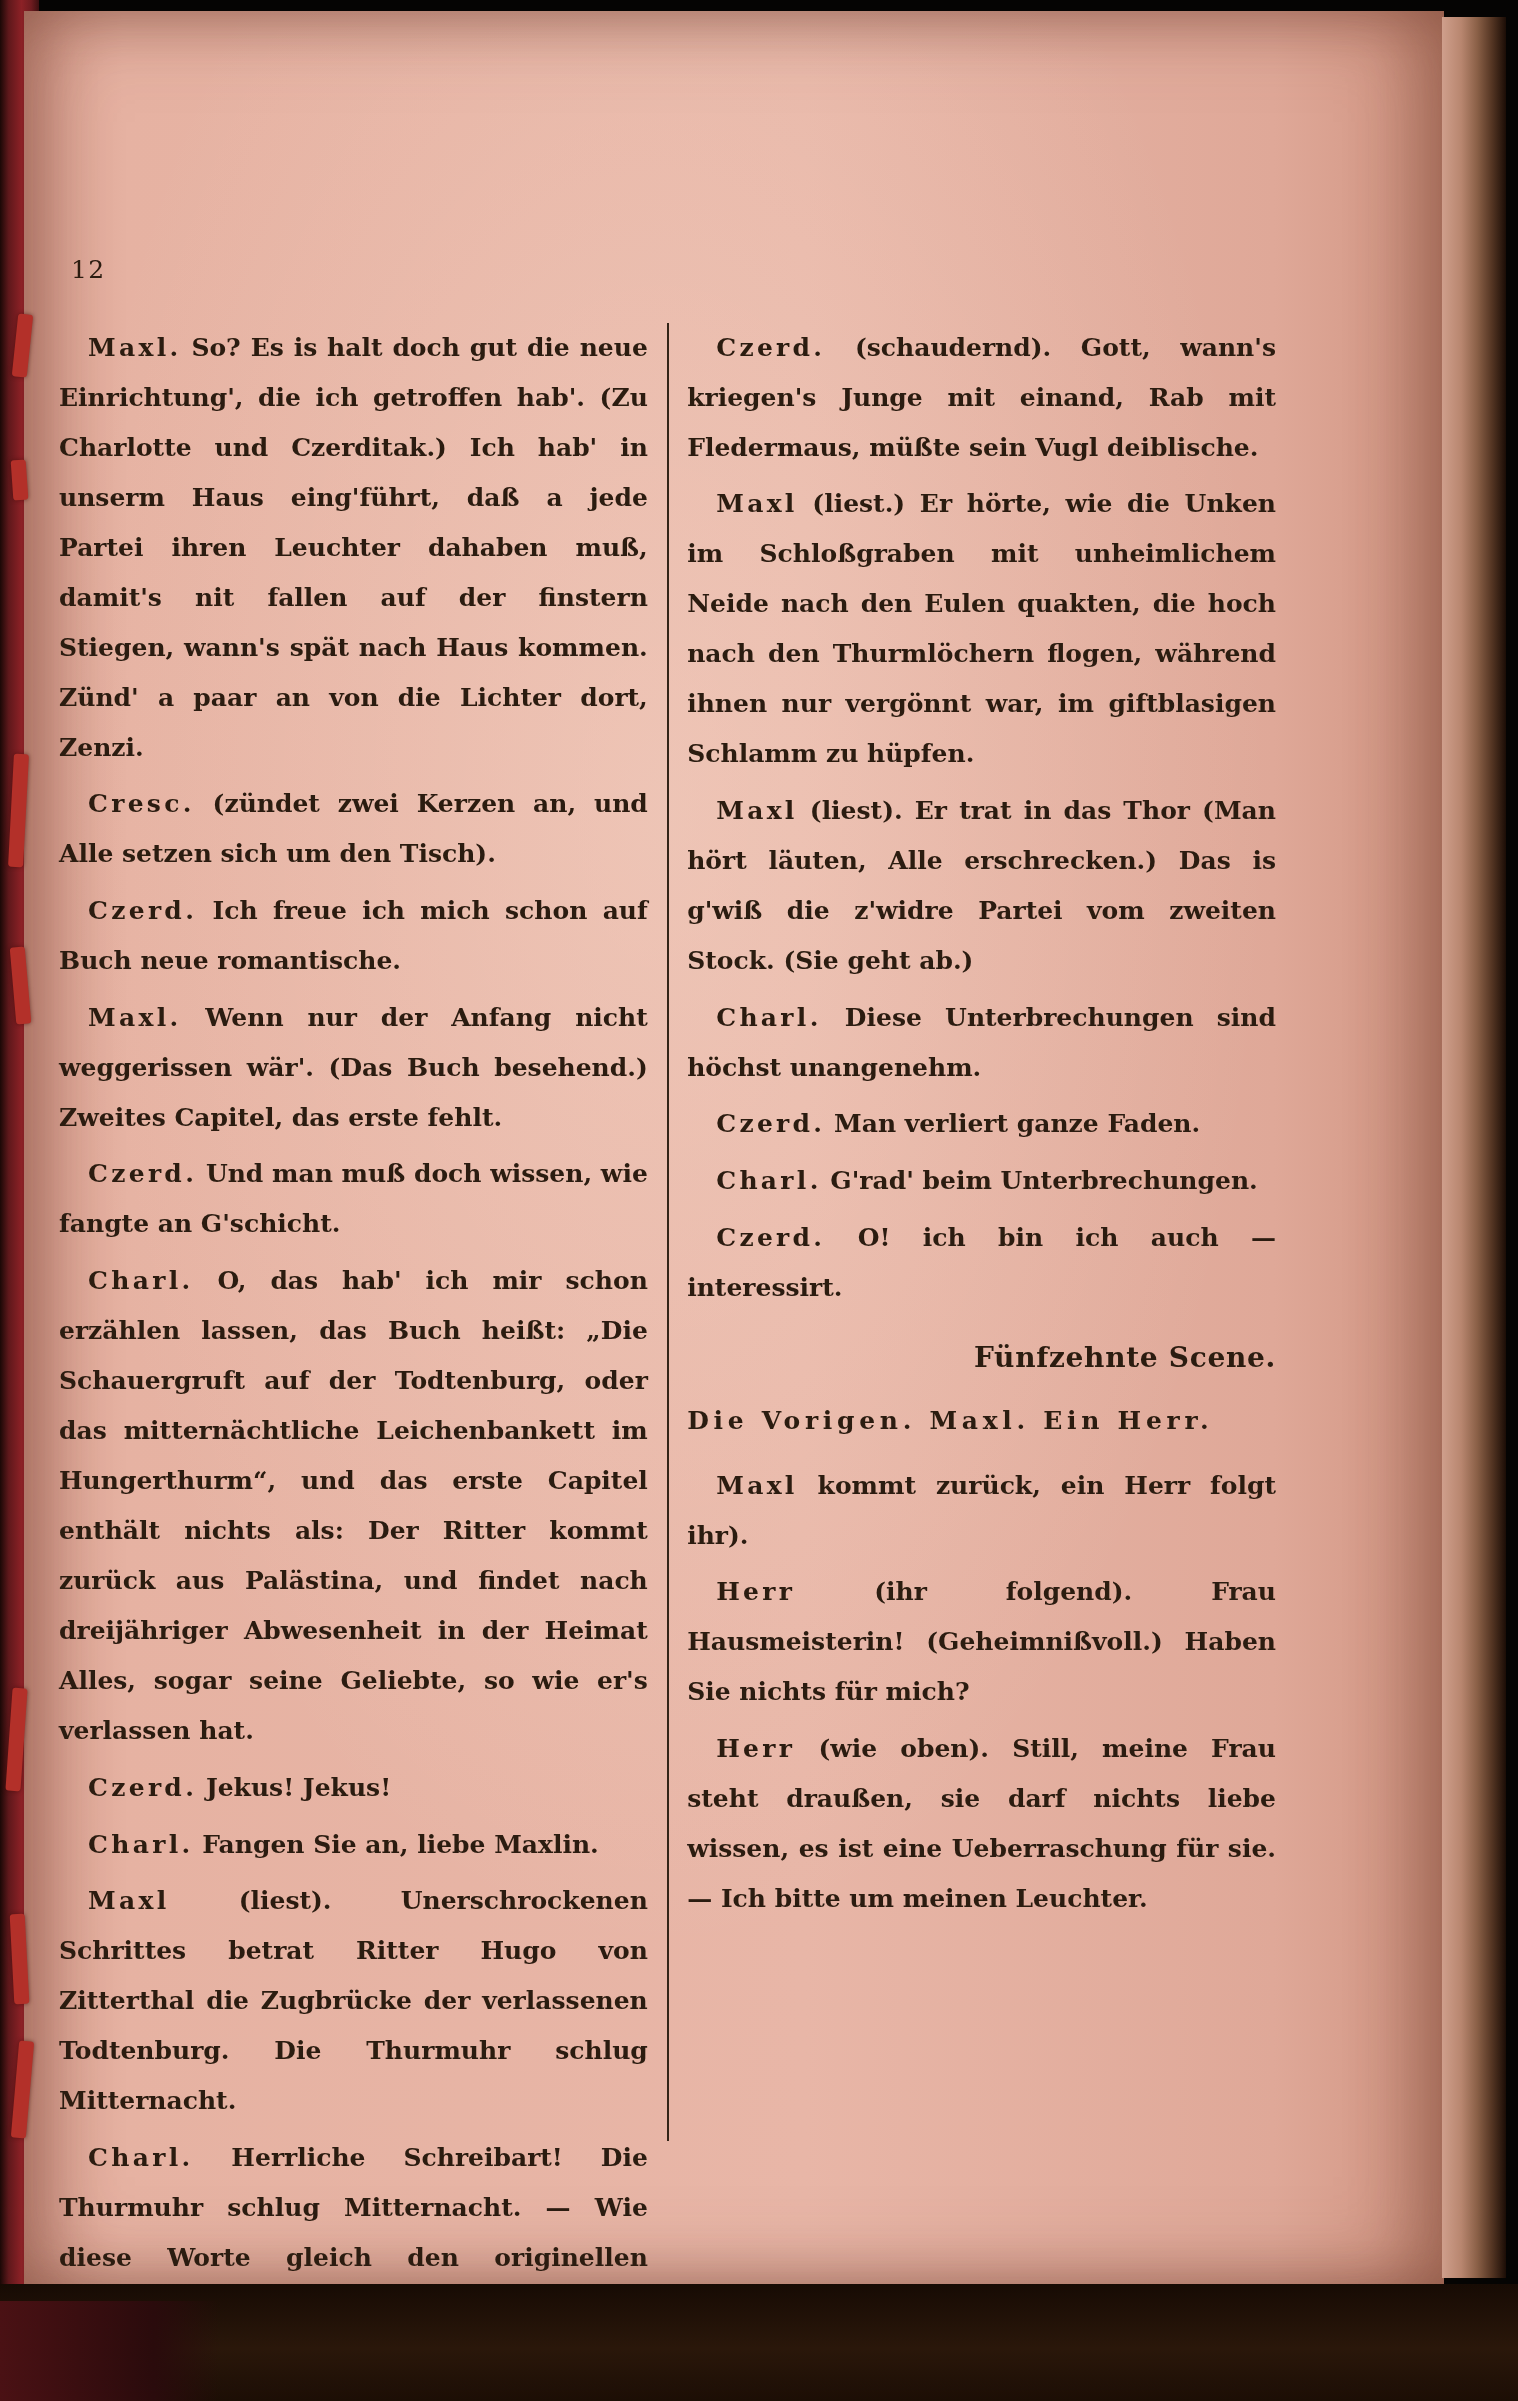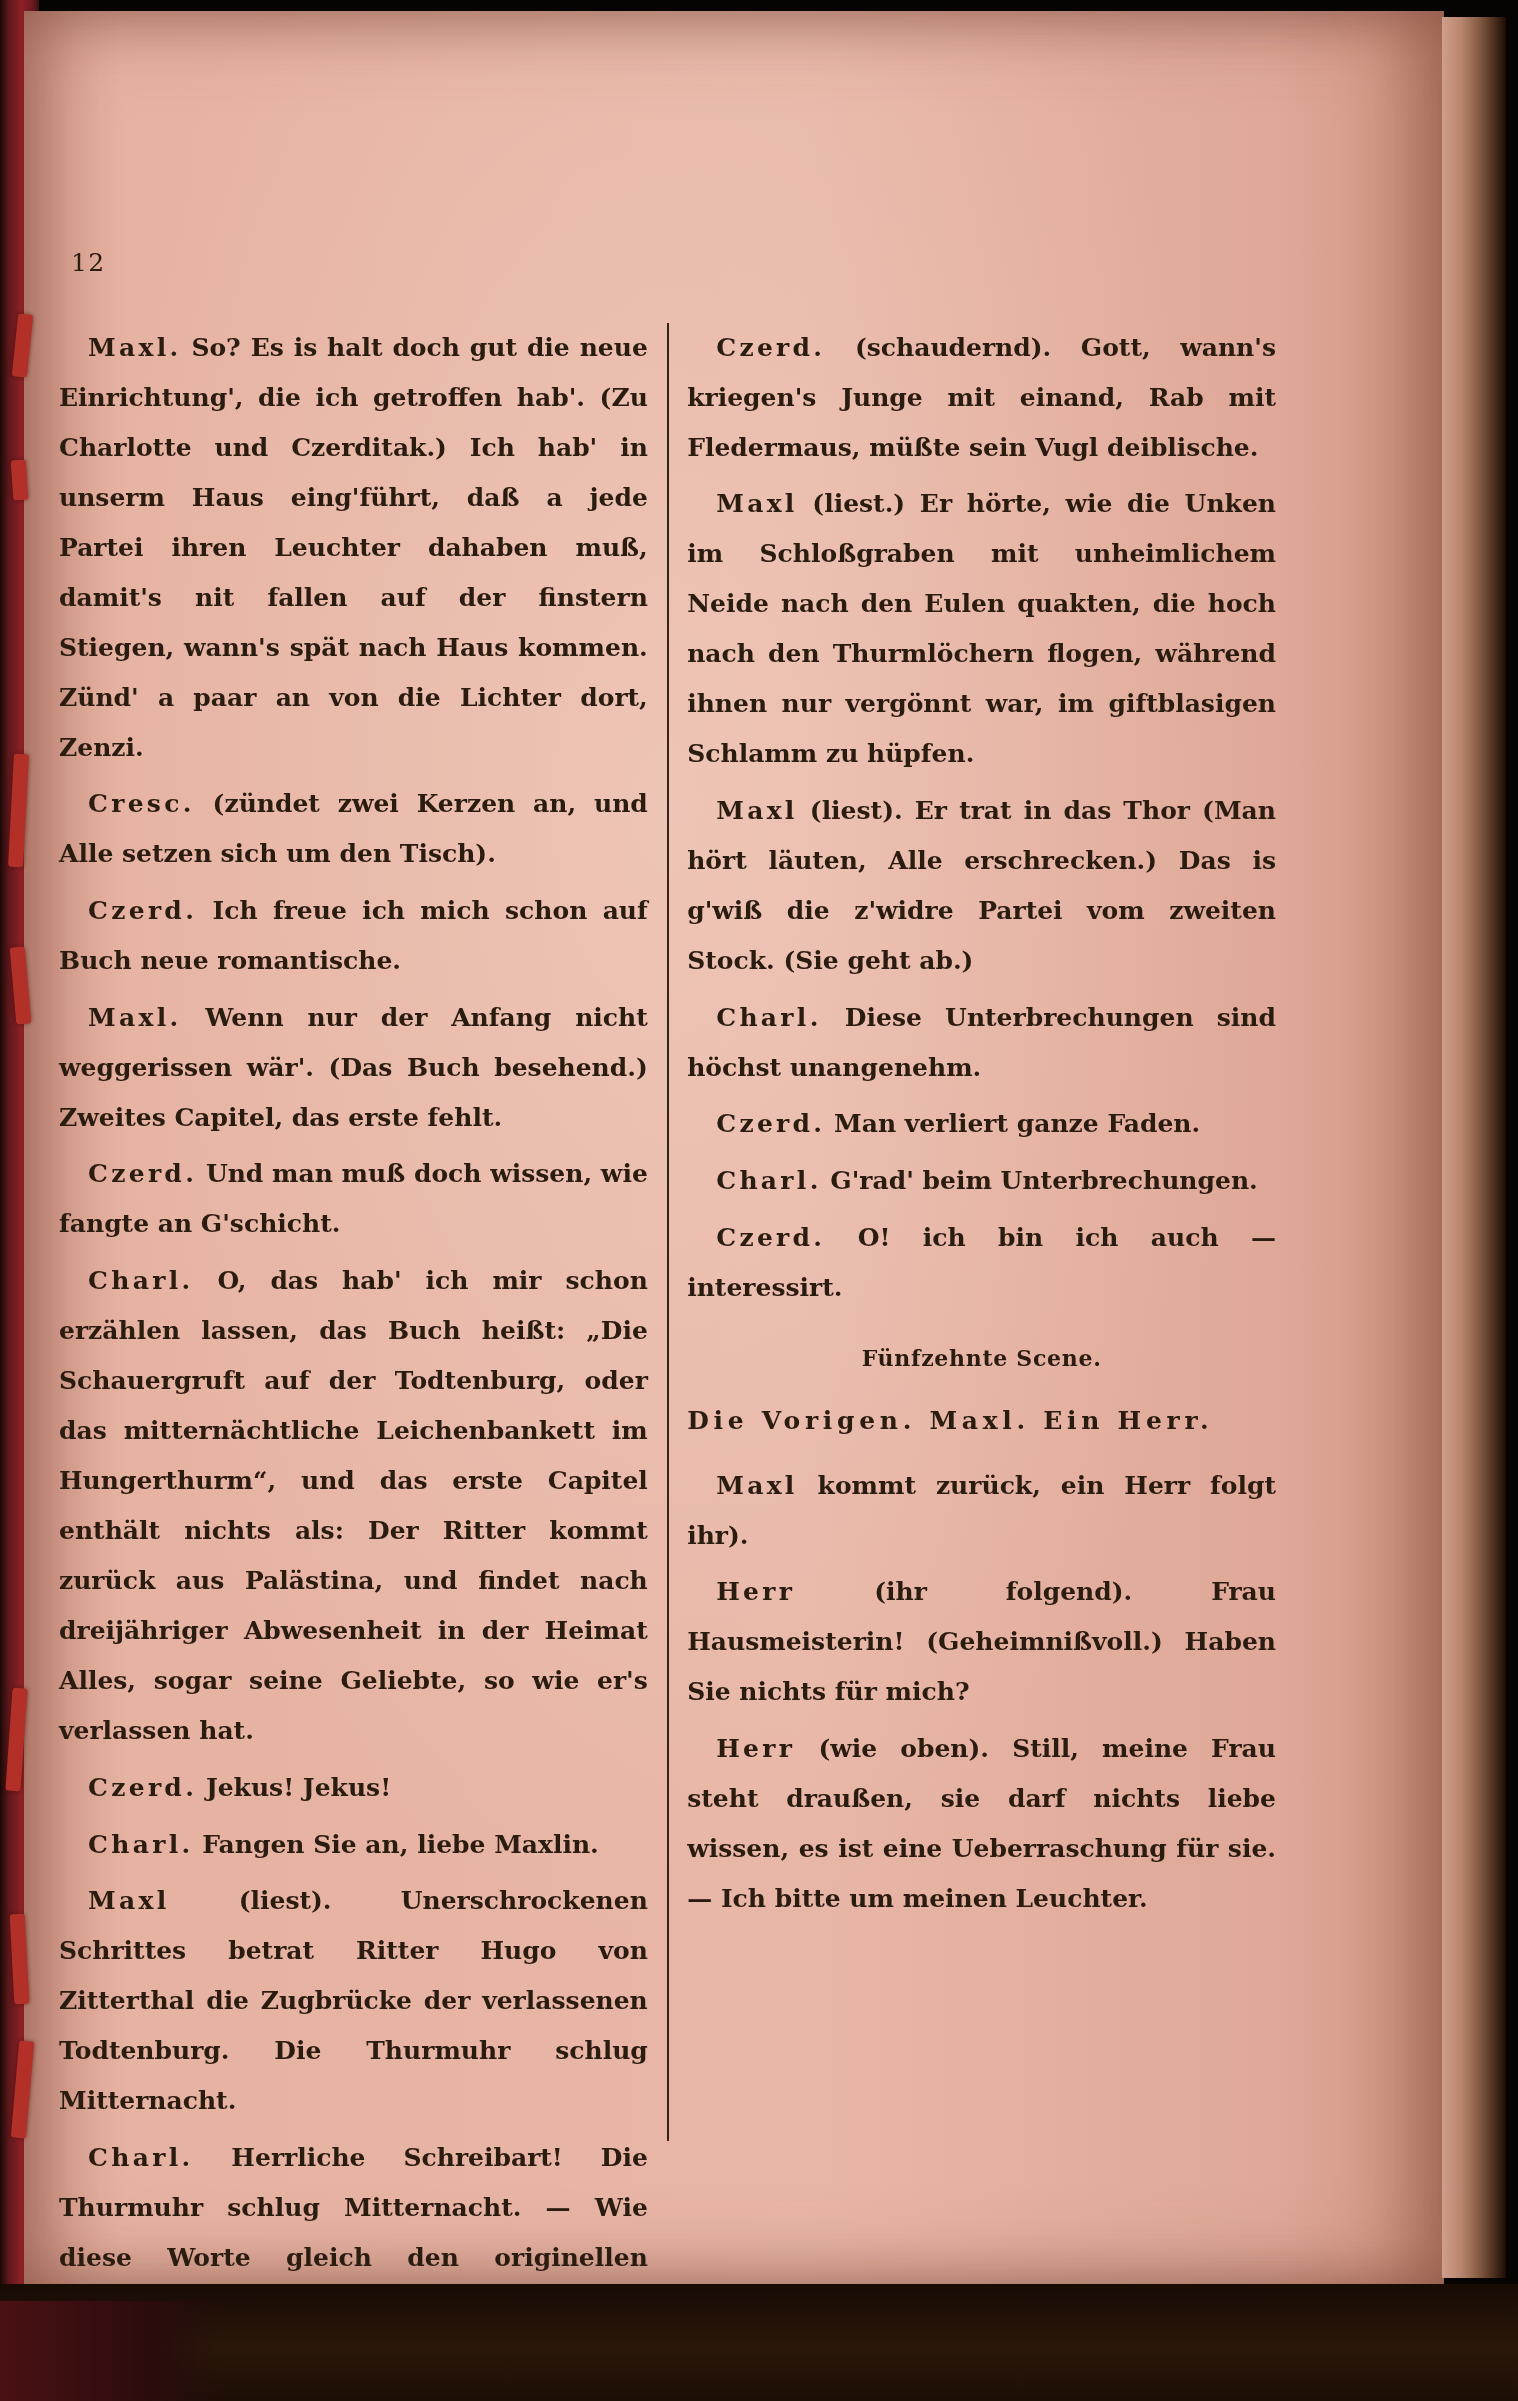--- a/index.html
+++ b/index.html
@@ -46,39 +46,39 @@
     background:
       radial-gradient(ellipse at 45% 35%, rgba(255,236,222,.28) 0%, rgba(255,236,222,0) 55%),
       linear-gradient(90deg,#d9a090 0%, #e6b2a2 7%, #e8b6a7 55%, #dfa898 88%, #d09481 100%);
     box-shadow:
       inset 0 0 93px rgba(110,55,38,.35),
       inset -33px 0 60px rgba(95,45,30,.28),
       inset 27px 0 47px rgba(95,40,30,.22);
   }
 
   .page-number {
-    position:absolute; left:47px; top:237px;
+    position:absolute; left:47px; top:244px;
     font-size:25px; color:#2b1c10; letter-spacing:1.3px;
   }
 
   .text-area {
     position:absolute; left:35px; top:312px; right:168px; bottom:147px;
     display:flex; align-items:stretch;
     color:#2b1c10;
     font-size:25px; line-height:50px; font-weight:bold;
   }
   .col { flex:1 1 0; min-width:0; }
   .divider { width:2px; background:#332417; margin:0 18.7px; }
 
   .para { margin:0 0 6.7px 0; text-indent:29px; text-align:justify; }
   .speaker { letter-spacing:3.3px; }
   .speech { }
 
   .scene-heading {
-    text-align:center; font-size:22px; margin:20px 0 13.3px 0;
+    text-align:right; font-size:28px; margin:20px 0 13.3px 0;
     letter-spacing:0.7px; font-weight:bold;
   }
   .scene-cast {
     margin:0 0 14.7px 0; letter-spacing:4.7px; text-indent:0; font-weight:bold;
   }
 </style>
 </head>
 <body>
 
 <div class="photo">

